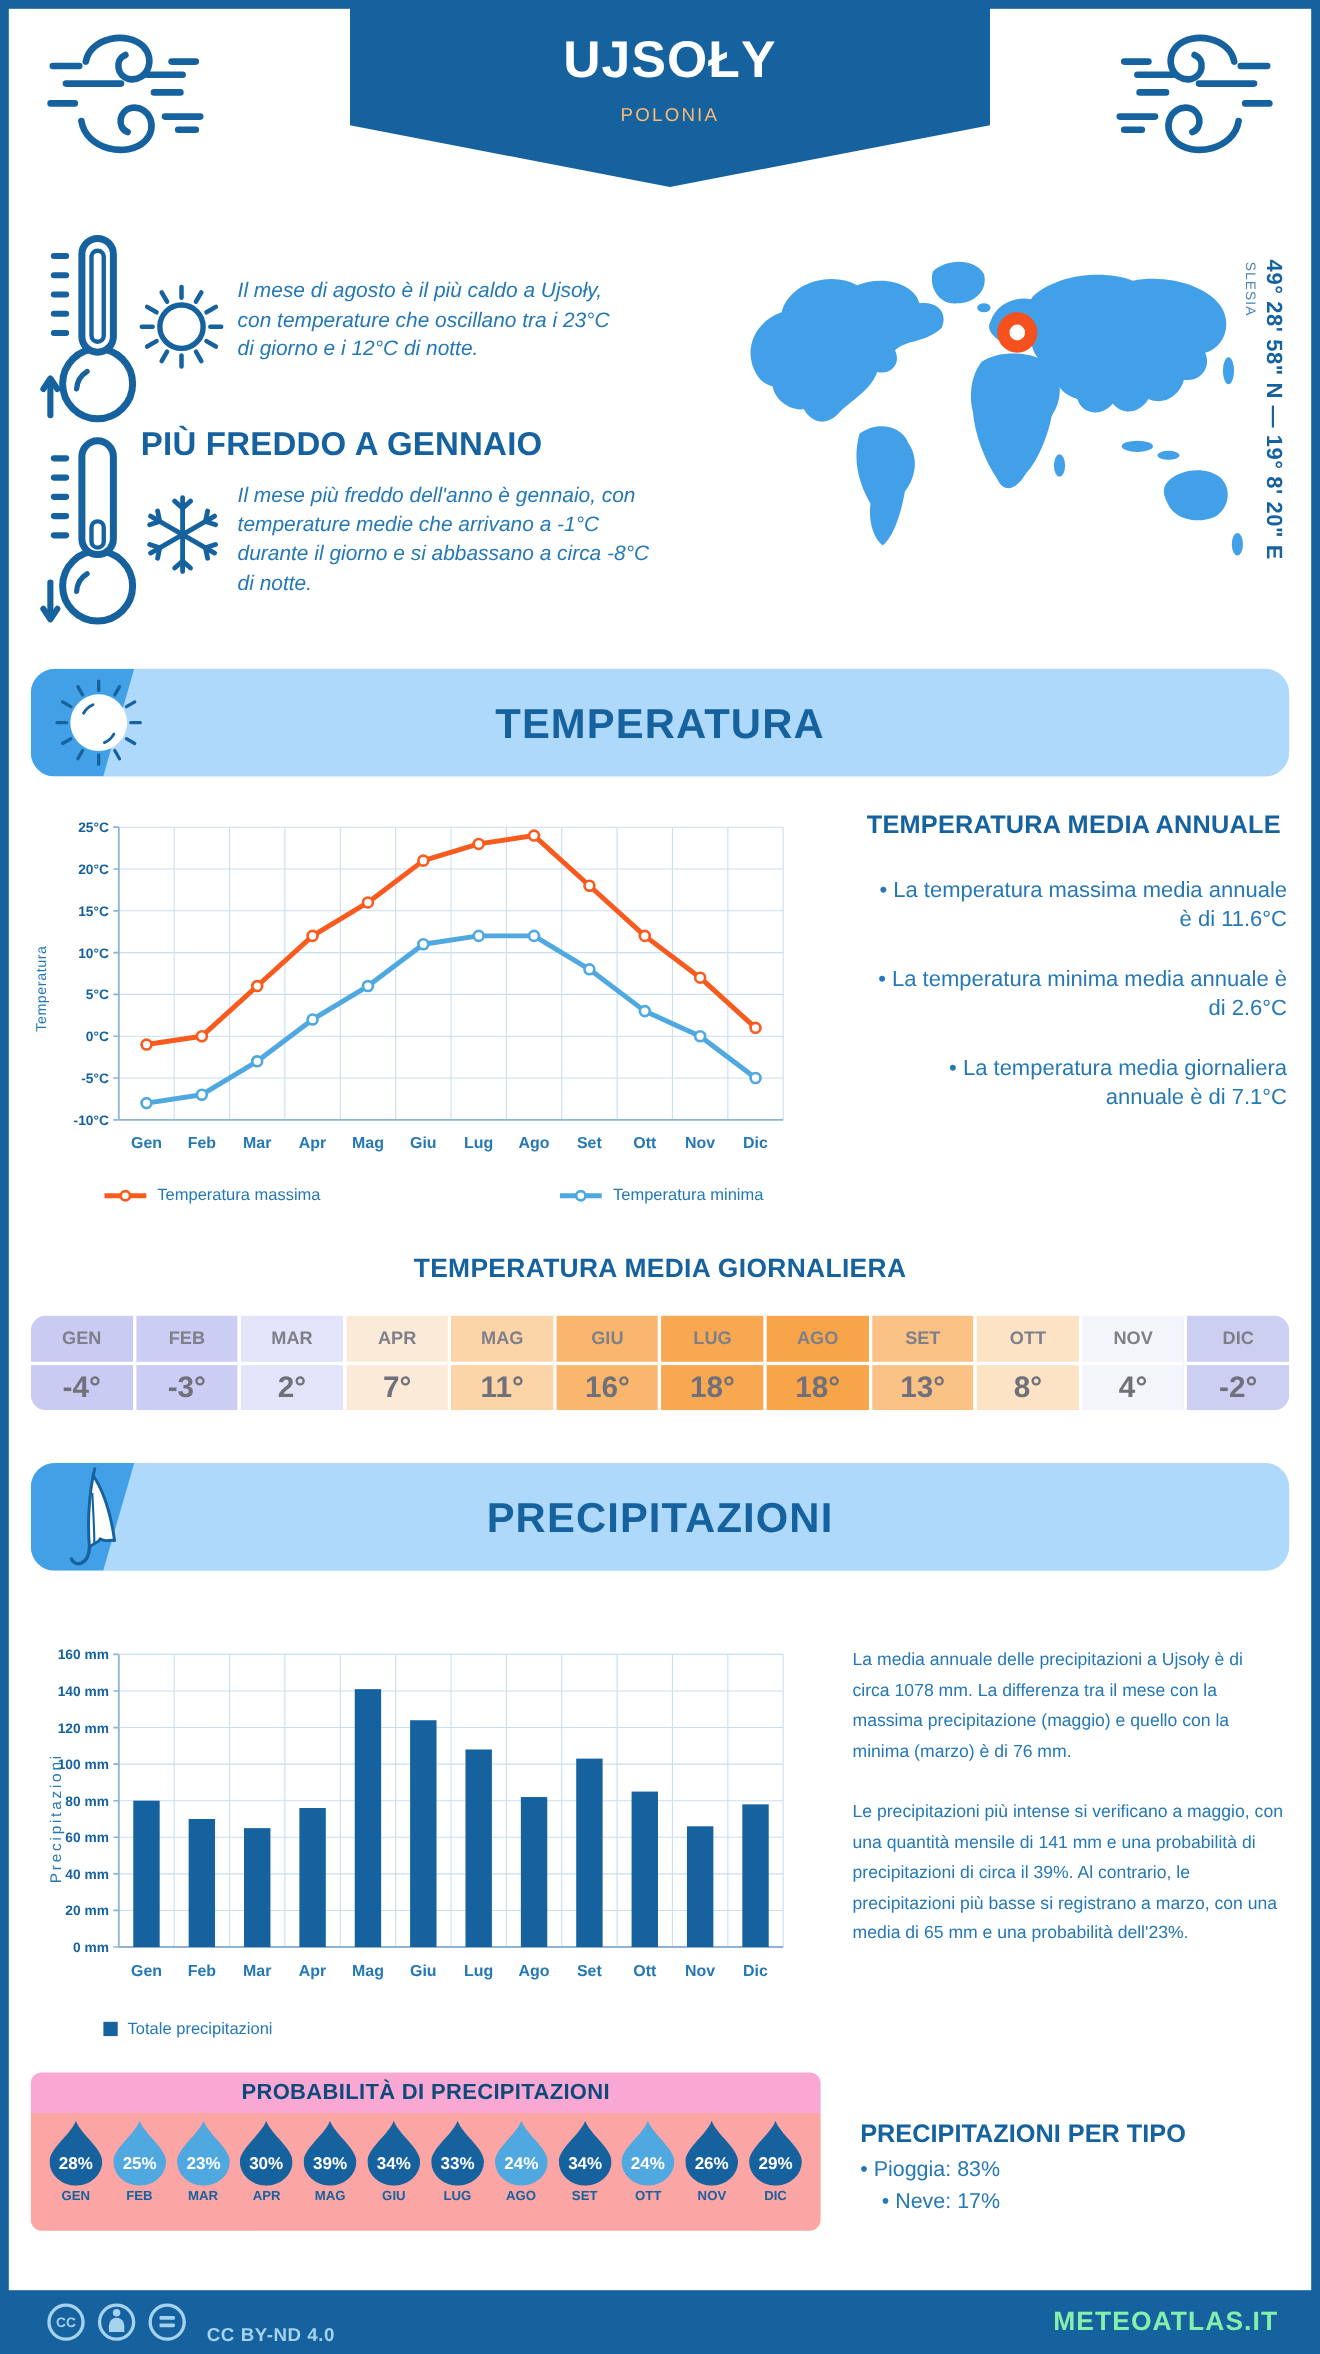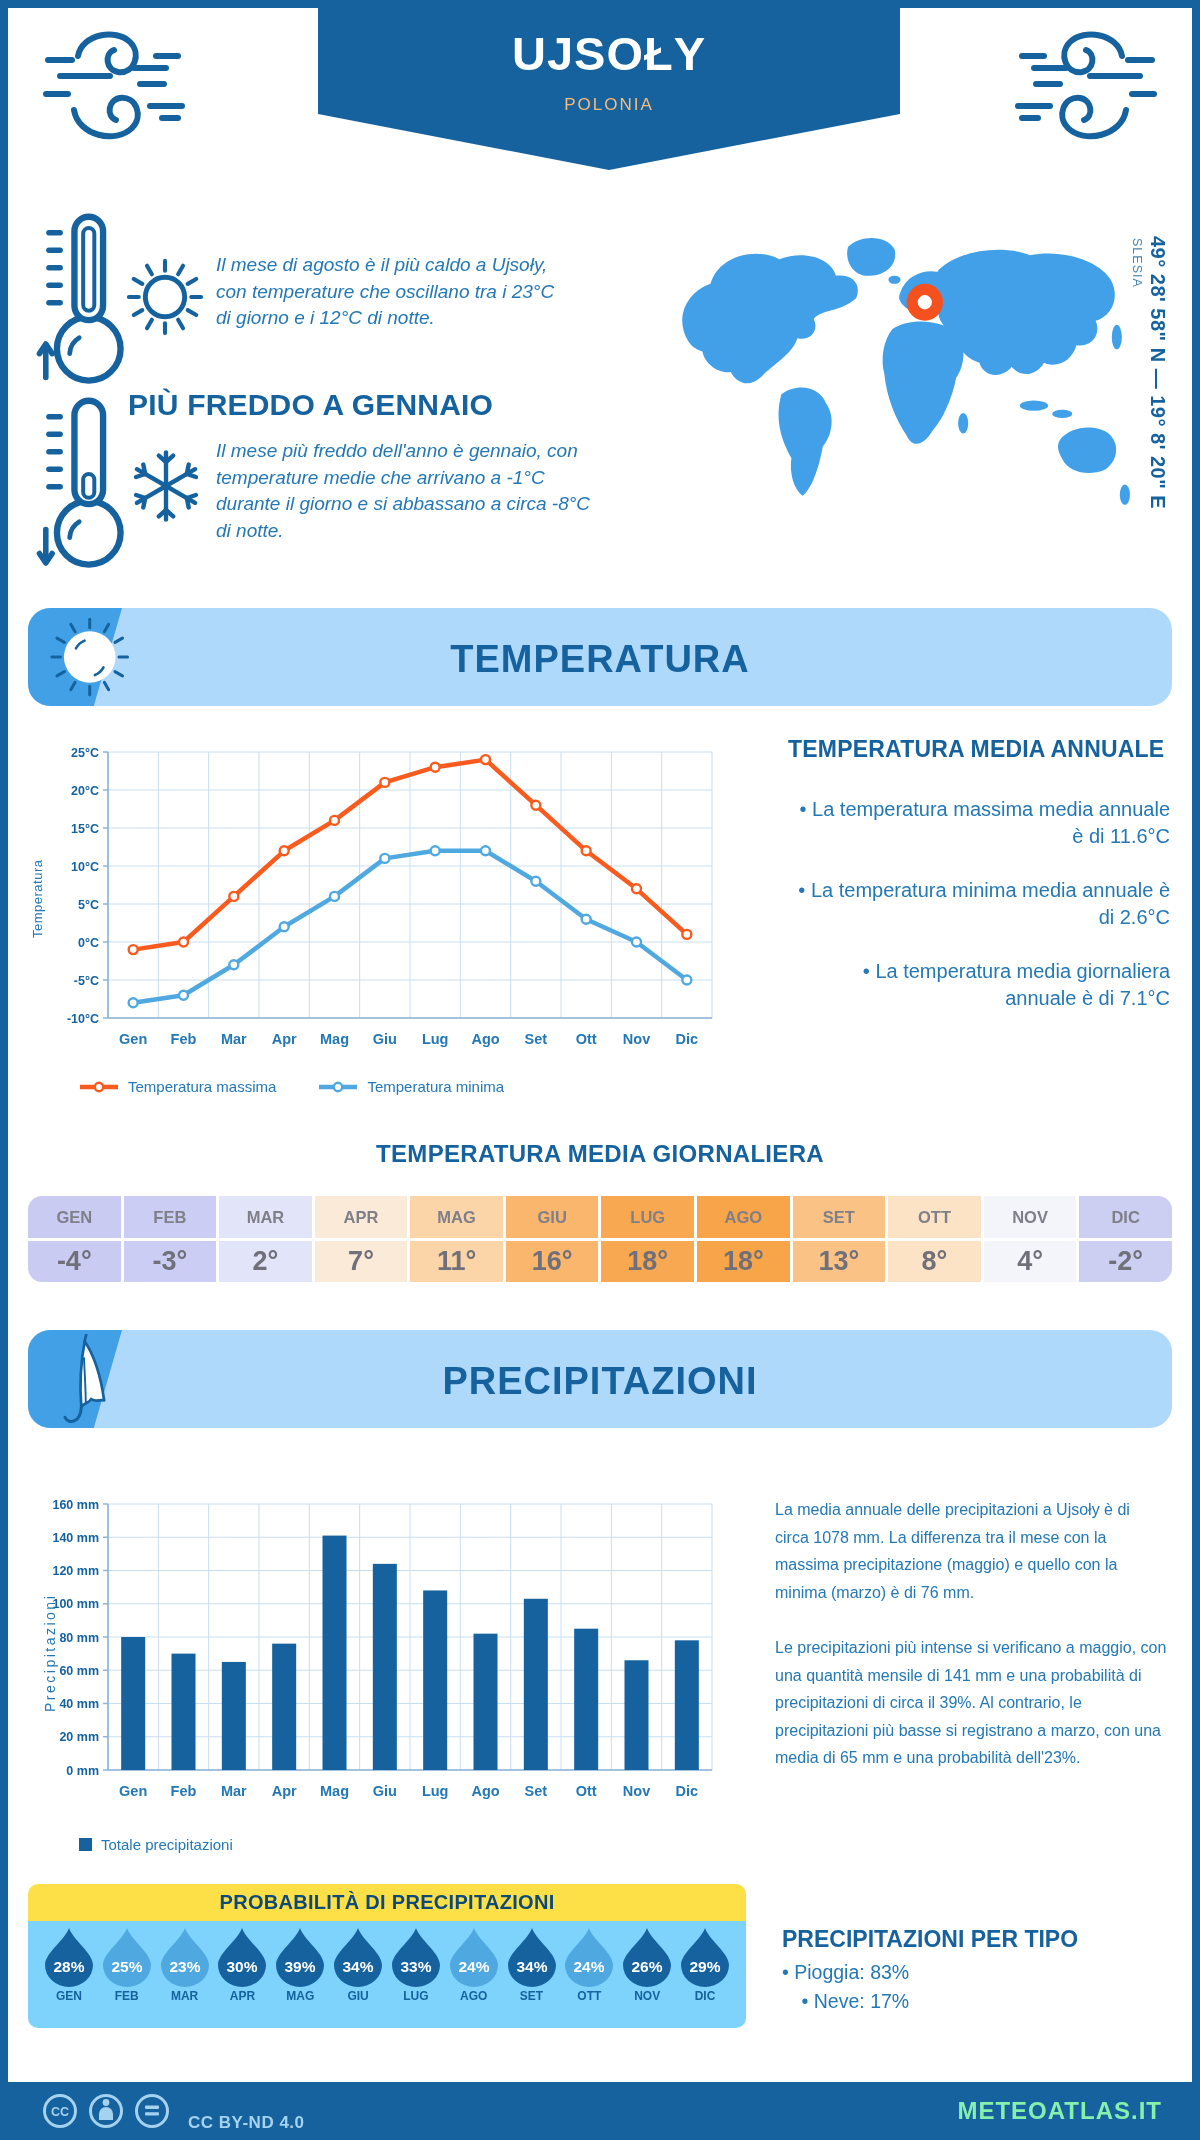--- a/index.html
+++ b/index.html
@@ -32,21 +32,21 @@
   .sec-banner .strip{position:absolute;left:0;top:0;width:94px;height:98px;background:#42A0E6;
     clip-path:polygon(0 0,100% 0,70% 100%,0 100%);}
   .sec-banner .sec-title{position:absolute;left:0;right:0;top:30px;text-align:center;
     font-size:38px;font-weight:bold;color:#15629F;letter-spacing:1px;}
 
   .rot-ylabel{position:absolute;transform:rotate(-90deg);transform-origin:0 0;
     color:#2478B5;white-space:nowrap;}
   #temp-ylabel{left:30px;top:938px;font-size:13px;letter-spacing:.5px;}
   #prec-ylabel{left:42px;top:1712px;font-size:14px;letter-spacing:2.5px;}
 
-  .legend-row{position:absolute;left:79px;width:600px;display:flex;justify-content:flex-start;
+  .legend-row{position:absolute;left:94px;width:600px;display:flex;justify-content:space-between;
     align-items:center;gap:42px;}
   .legend-item{display:flex;align-items:center;gap:9px;font-size:15px;color:#2478B5;}
   .legend-square{display:inline-block;width:13px;height:13px;background:#15629F;}
 
   .side-head{position:absolute;font-weight:bold;color:#15629F;}
   #annual-title{left:788px;top:736px;font-size:23px;letter-spacing:.2px;}
   .bullets{position:absolute;list-style:none;margin:0;padding:0;color:#2478B5;text-align:right;}
   #annual-bullets{left:788px;top:796px;width:382px;font-size:20px;line-height:27px;}
   #annual-bullets li{margin-bottom:27px;}
   .bullets li::before{content:"• ";}
@@ -64,23 +64,23 @@
   .tcol .tv{height:41px;line-height:41px;text-align:center;font-size:27px;font-weight:bold;color:#70707A;}
 
   
   #prec-text{position:absolute;left:775px;top:1496px;width:392px;font-size:16px;
     line-height:27.5px;color:#2478B5;}
   #prec-text p{margin:0;}
   #prec-text p + p{margin-top:28px;}
 
   
   #prob-box{position:absolute;left:28px;top:1884px;width:718px;height:138px;}
-  #prob-head{height:37px;line-height:37px;background:#fde047;border-radius:10px 10px 0 0;
+  #prob-head{height:37px;line-height:37px;background:#f9a8d4;border-radius:10px 10px 0 0;
     text-align:center;font-size:20px;font-weight:bold;color:#0D4A7A;letter-spacing:.3px;}
-  #prob-body{height:101px;background:#7dd3fc;border-radius:0 0 10px 10px;display:flex;
+  #prob-body{height:101px;background:#fca5a5;border-radius:0 0 10px 10px;display:flex;
     padding:6px 12px 0;}
   .drop-cell{flex:1;display:flex;flex-direction:column;align-items:center;}
   .drop-cell .mon{font-size:12px;font-weight:bold;color:#15629F;margin-top:2px;}
 
   #tipo-title{left:782px;top:1926px;font-size:23px;}
   #tipo-bullets{left:782px;top:1958px;font-size:19.5px;line-height:28.5px;}
 
   
   #footer{position:absolute;left:0;top:2082px;width:1200px;height:58px;background:#15629F;
     display:flex;align-items:center;justify-content:space-between;padding:0 38px;box-sizing:border-box;}

